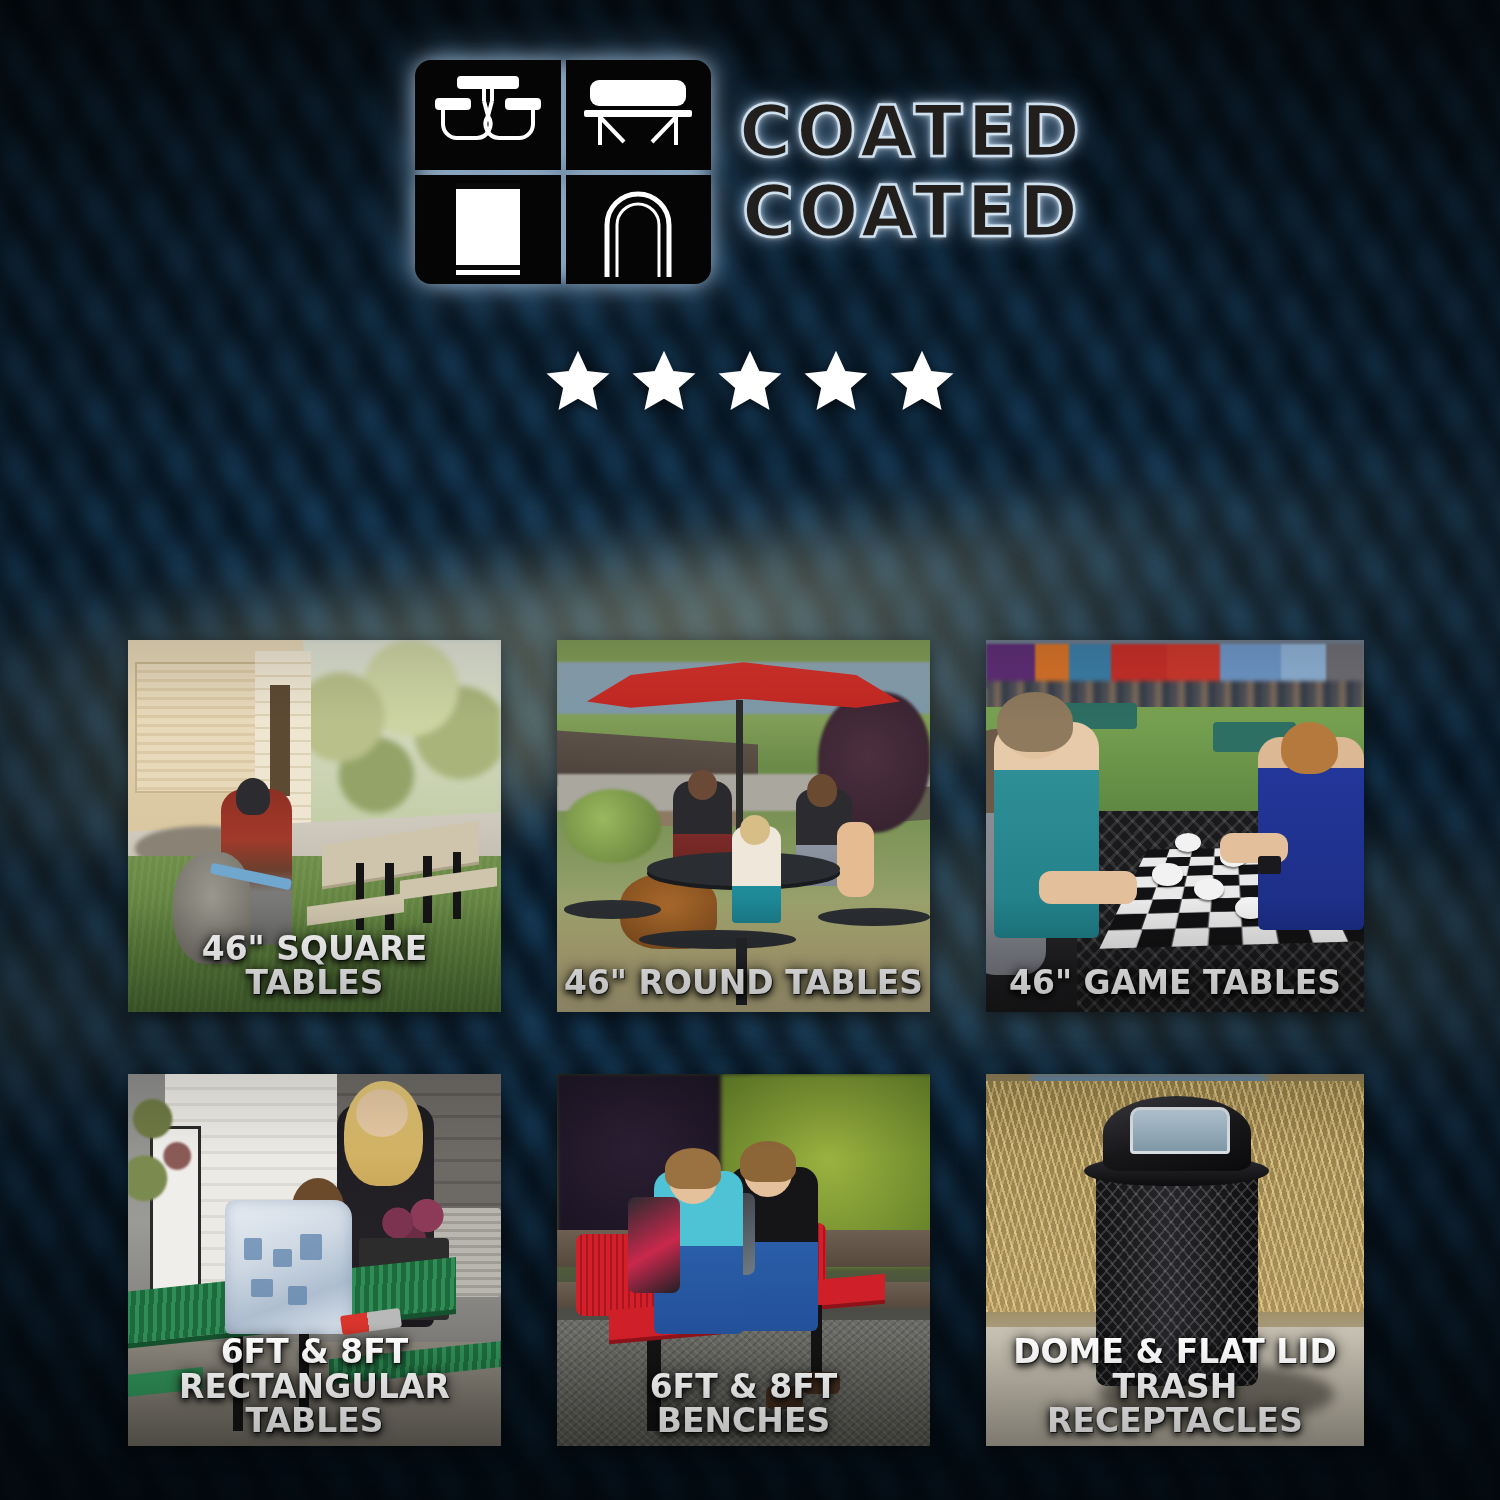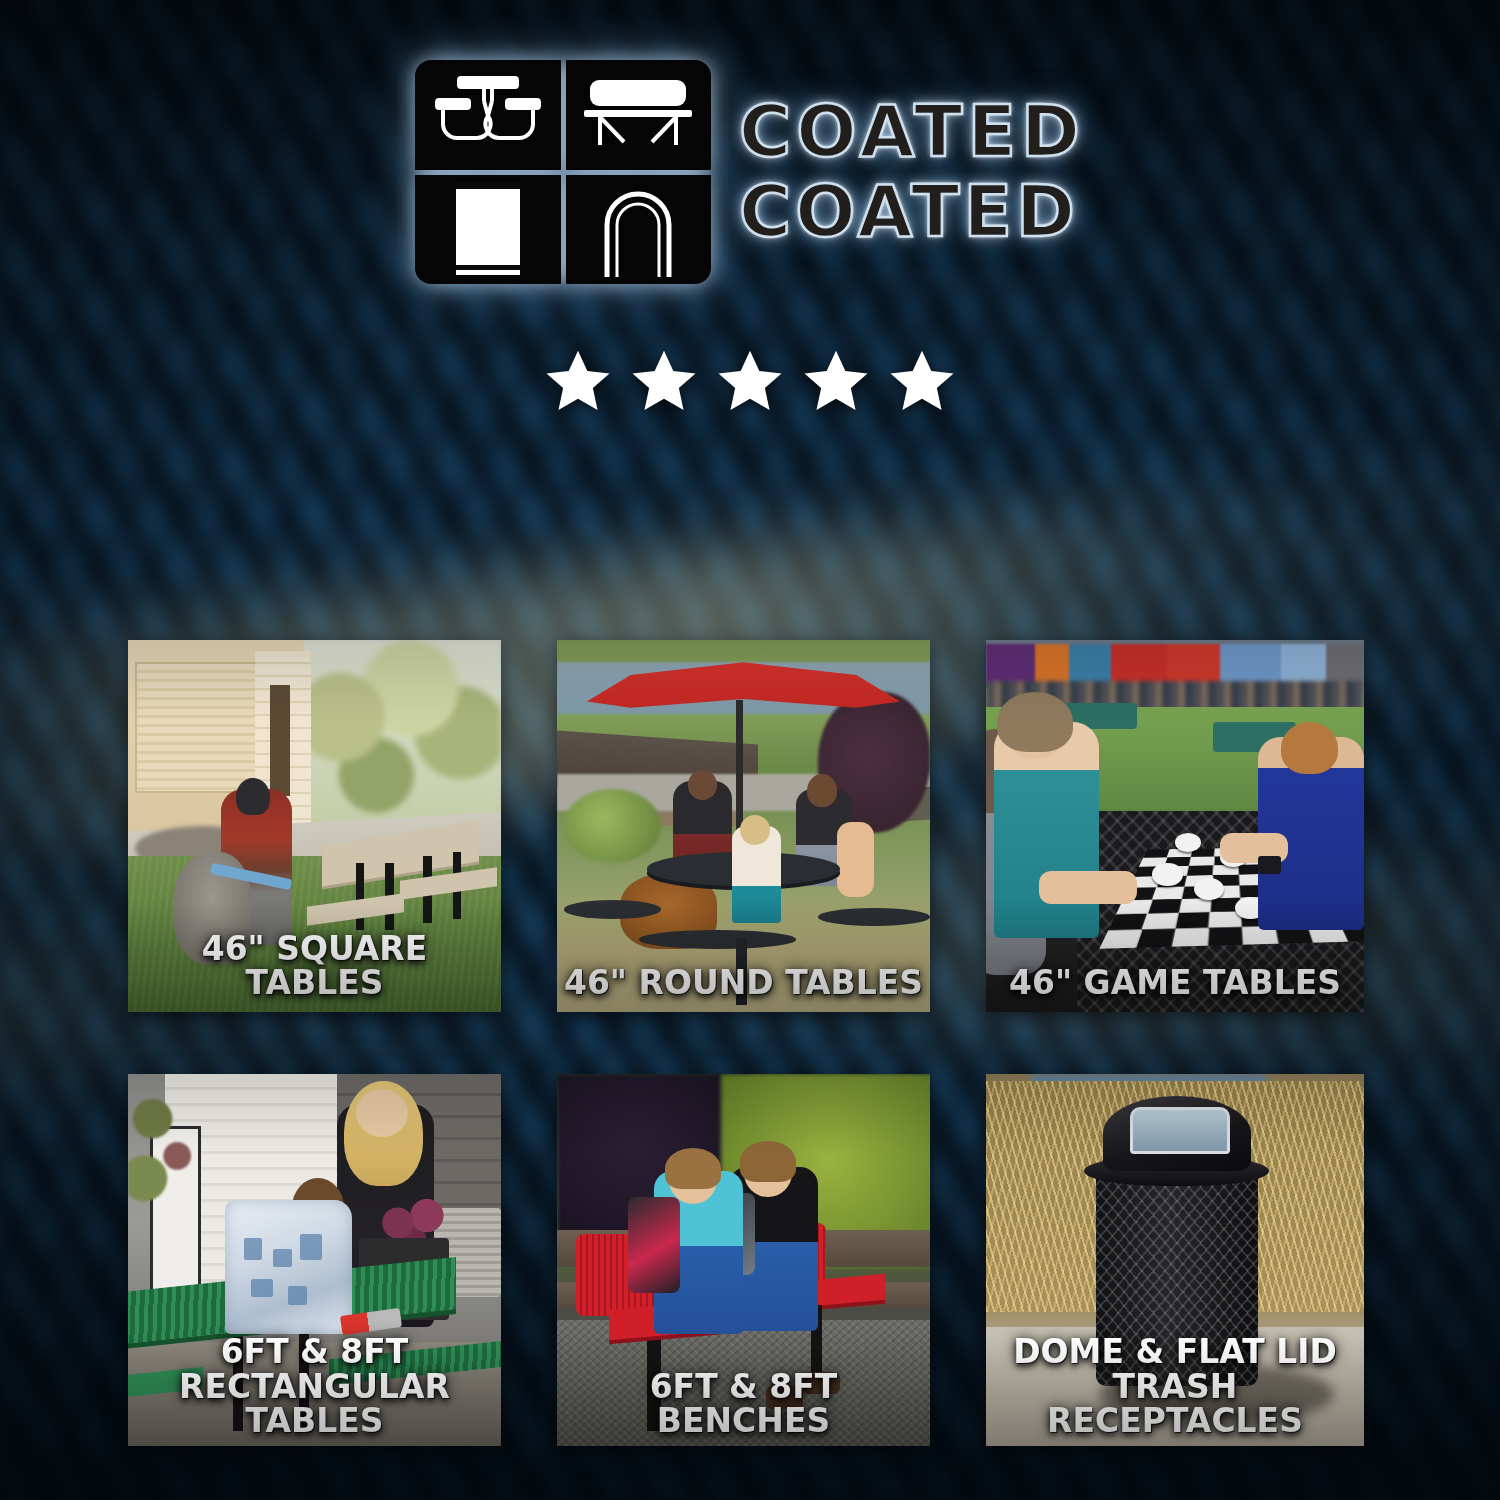--- a/index.html
+++ b/index.html
@@ -55,21 +55,21 @@
     display:grid;grid-template-columns:1fr 1fr;grid-template-rows:1fr 1fr;gap:5px;
     filter:drop-shadow(0 0 10px rgba(190,215,240,.75)) drop-shadow(0 0 22px rgba(120,170,215,.45));
   }
   .logo-cell{background:#050505;display:flex;align-items:center;justify-content:center;}
   .logo-cell.tl{border-radius:16px 0 0 0;}
   .logo-cell.tr{border-radius:0 16px 0 0;}
   .logo-cell.bl{border-radius:0 0 0 16px;}
   .logo-cell.br{border-radius:0 0 16px 0;}
   .logo-cell svg{display:block;}
 
-  .wordmark{display:flex;flex-direction:column;gap:10px;}
+  .wordmark{display:flex;flex-direction:column;gap:10px;text-align:center;}
   .wordmark .wline{
     font-family:"DejaVu Sans",sans-serif;
     font-weight:700;font-size:71px;line-height:.98;letter-spacing:5px;
     color:#211e1b;
     -webkit-text-stroke:2.5px #cfe0ef;
     text-shadow:
       0 0 5px rgba(235,245,255,.95),
       0 0 14px rgba(175,205,235,.85),
       0 0 30px rgba(120,170,215,.55),
       0 3px 5px rgba(0,0,0,.8);

